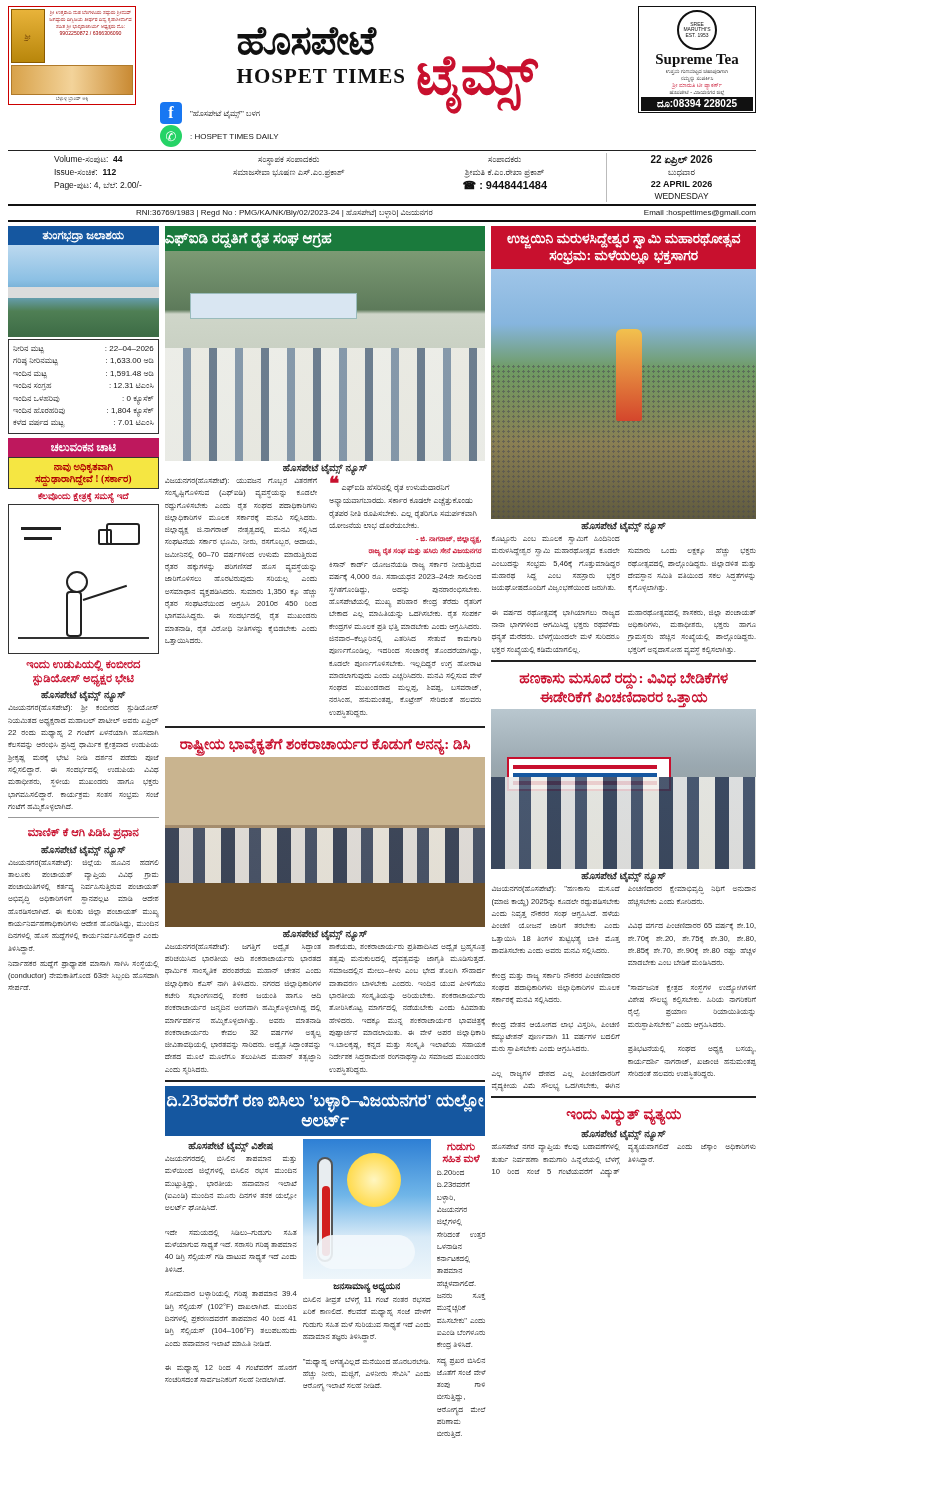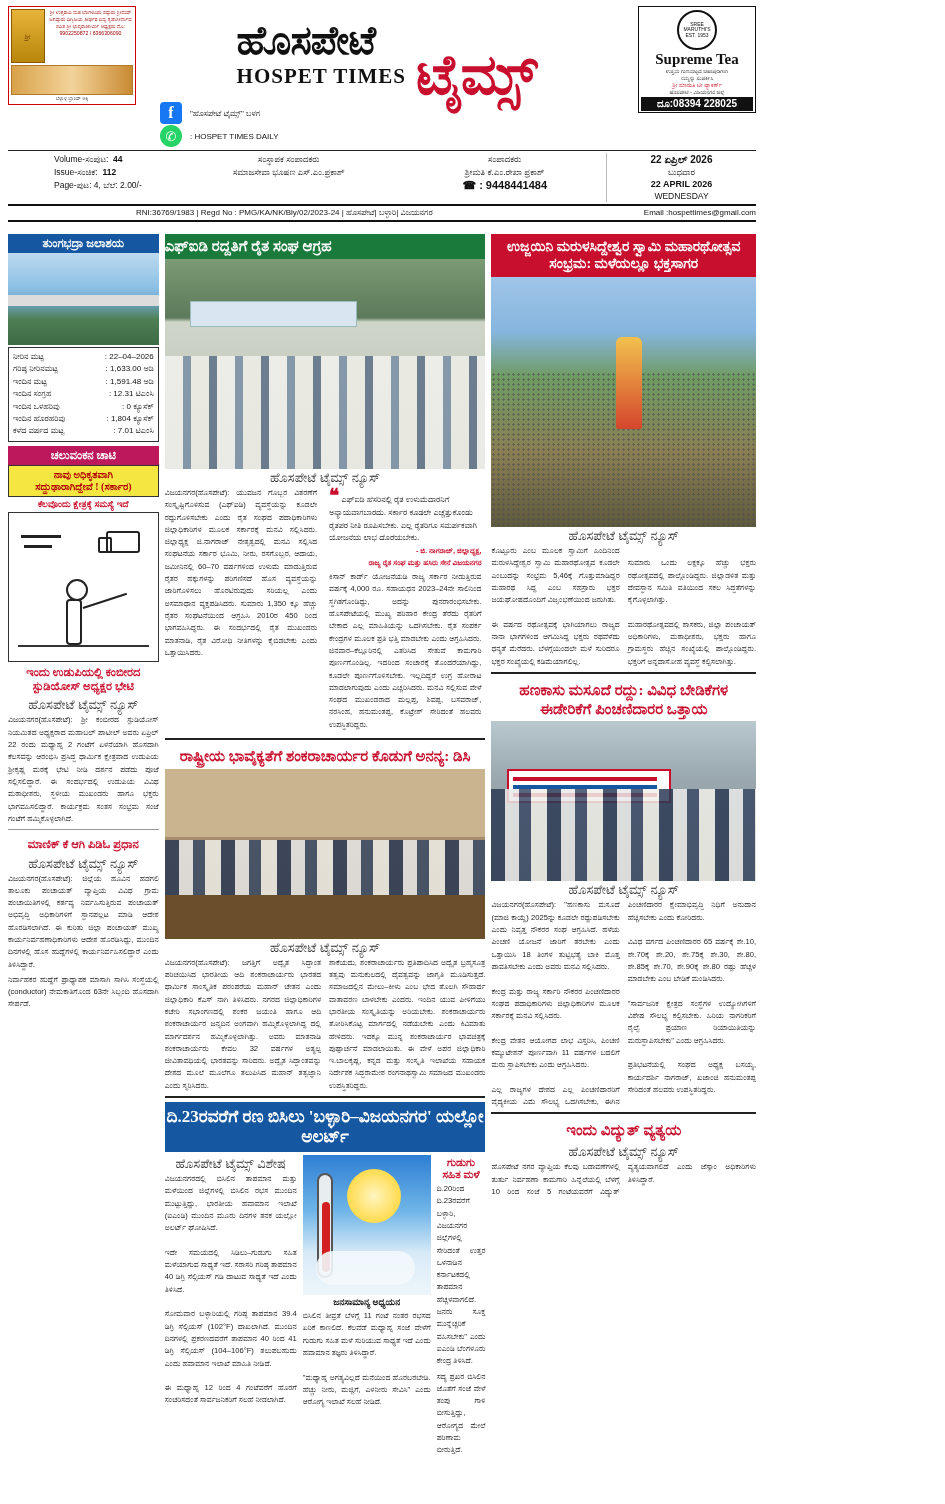--- a/index.html
+++ b/index.html
@@ -55,21 +55,21 @@
   .ib-r { width:150px; text-align:center; line-height:1.35; border-left:1px solid #bbb; }
   .ib-r .dt-kn { font-size:10px; font-weight:bold; }
   .ib-r .dt-en { font-size:9px; font-weight:bold; }
   .ib-phone { font-weight:bold; font-size:11px; }
   .reg-row { display:flex; gap:10px; font-size:8px; padding:2px 0; border-bottom:2px solid #111; align-items:center;}
   .reg-row .a { width:118px; }
   .reg-row .b { flex:1; }
   .reg-row .c { text-align:right; }
 
   
-  .grid { display:flex; gap:6px; margin-top:12px; }
+  .grid { display:flex; gap:6px; margin-top:4px; }
   .col-left { width:188px; }
   .col-mid { width:400px; }
   .col-right { width:330px; }
 
   .sec-head {
     background:#1a7a3c; color:#fff; text-align:center; font-weight:bold;
     font-size:11.5px; padding:3px 0; font-family:"Liberation Serif",serif;
   }
   .sec-head.blue { background:#1557a0; }
   .sec-head.red { background:#be185d; }
@@ -89,21 +89,21 @@
   .databox .row { display:flex; justify-content:space-between; }
 
   .yellow-head { background:#f5e642; border:1px solid #333; text-align:center;
     font-weight:bold; font-size:10px; padding:3px 2px; color:#b00000; font-family:"Liberation Serif",serif;}
   .center-red { text-align:center; font-weight:bold; font-size:9px; color:#c8102e; padding:2px; }
   .hl-green { background:#1a7a3c; color:#fff; font-size:15px; padding:4px 0; text-align:left; font-weight:bold; font-family:"Liberation Serif",serif;}
   .hl-red { background:#c8102e; color:#fff; font-size:15px; padding:4px 0; text-align:center; font-weight:bold; font-family:"Liberation Serif",serif;}
 
   .hl-plain { font-size:15px; color:#c8102e; text-align:center; font-weight:bold; line-height:1.25; padding:3px 2px; font-family:"Liberation Serif",serif;}
 
-  .byline { font-size:13px; font-weight:normal; text-align:center; color:#333; padding:1px 0; }
+  .byline { font-size:10px; font-weight:bold; text-align:center; color:#333; padding:1px 0; }
 
   .body-text { font-size:7.6px; line-height:1.62; text-align:justify; color:#1a1a1a; }
   .cols2 { column-count:2; column-gap:8px; }
 
   .quote {
     border-left:0; padding:3px 4px; font-size:8px; line-height:1.6; color:#111;
   }
   .quote .qm { color:#c8102e; font-size:19px; font-weight:bold; line-height:0.6; font-family:"Liberation Serif",serif;}
   .quote .attrib { text-align:right; font-size:7.2px; font-weight:bold; color:#c8102e; }
 

